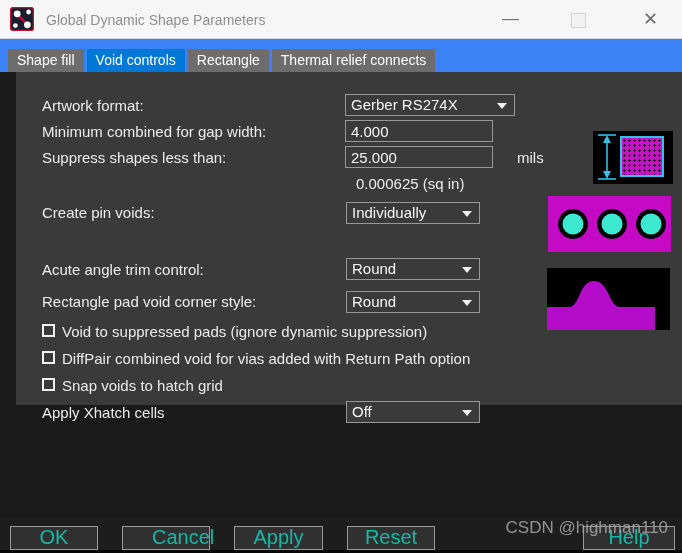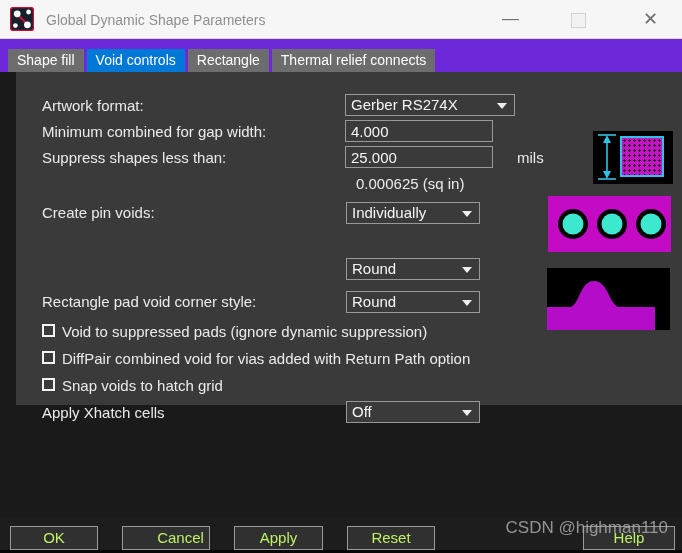--- a/index.html
+++ b/index.html
@@ -9,21 +9,21 @@
   
   .titlebar{position:absolute;left:0;top:0;width:682px;height:38px;background:#f6f6f6;border-bottom:1px solid #d9d9d9;}
   .app-icon{position:absolute;left:10px;top:7px;width:24px;height:24px;}
   .win-title{position:absolute;left:46px;top:0;height:38px;line-height:40px;font-size:14px;color:#8f8f8f;white-space:nowrap;}
   .winctl{position:absolute;top:0;width:45px;height:38px;text-align:center;line-height:38px;color:#6e6e6e;font-size:17px;cursor:default;}
   .winctl.min{left:488px;}
   .winctl.close{left:628px;font-size:18px;}
   .maxbox{position:absolute;left:571px;top:13px;width:13px;height:13px;border:1px solid #d2d2d2;background:#f2f2f2;}
 
   
-  .tabstrip{position:absolute;left:0;top:39px;width:682px;height:33px;background:#6d28d9;}
+  .tabstrip{position:absolute;left:0;top:39px;width:682px;height:33px;background:#3b82f6;}
   .tabs{position:absolute;left:8px;bottom:0;display:flex;gap:3px;}
   .tab{padding:3px 9px 4px 9px;background:#6d6d6d;color:#ffffff;font-size:14px;white-space:nowrap;cursor:pointer;}
   .tab.active{background:#0078d7;}
 
   
   .panel{position:absolute;left:16px;top:72px;width:668px;height:333px;background:#3a3a3a;border-right:1px solid #6b6b6b;}
   .lbl{position:absolute;color:#ebebeb;font-size:15px;white-space:nowrap;}
   .field{position:absolute;height:22px;box-sizing:border-box;background:#3a3a3a;border:1px solid #989898;
          color:#f5f5f5;font-size:15px;line-height:20px;padding:0 5px;font-family:"Liberation Sans",sans-serif;}
   input.field{outline:none;}
@@ -39,21 +39,21 @@
   .stipple-pad{position:absolute;left:27px;top:5px;width:44px;height:41px;box-sizing:border-box;
                border:2px solid #2fc1e8;background-color:#c613c6;
                background-image:radial-gradient(#240024 1px,transparent 1.3px);background-size:5px 5px;}
   .illu2{left:532px;top:124px;width:123px;height:56px;background:#c40ac4;}
   .illu3{left:531px;top:196px;width:123px;height:62px;background:#000000;}
 
   
   .bottombar{position:absolute;left:0;top:517px;width:682px;height:33px;background:#1d1d1d;}
   .footer-edge{position:absolute;left:0;top:550px;width:682px;height:3px;background:#060606;}
   .btn{position:absolute;top:526px;height:24px;box-sizing:border-box;background:#303030;border:1px solid #9a9a9a;
-       color:#bef264;font-size:15px;text-align:center;line-height:21px;cursor:pointer;}
+       color:#14b8a6;font-size:20px;text-align:center;line-height:21px;cursor:pointer;}
   .watermark{position:absolute;right:14px;top:518px;font-size:17px;color:#a8a8a8;opacity:.85;
              white-space:nowrap;z-index:5;pointer-events:none;}
 </style>
 </head>
 <body>
 
 <div class="titlebar">
   <svg class="app-icon" viewBox="0 0 24 24">
     <rect x="0.5" y="0.5" width="23" height="23" rx="3" fill="#16202c" stroke="#c8102e" stroke-width="1.5"></rect>
     <line x1="8" y1="8" x2="17" y2="17" stroke="#c8102e" stroke-width="2.4"></line>
@@ -92,20 +92,21 @@
   <input class="field" style="left: 329px; top: 74px; width: 148px;" value="25.000">
   <div class="lbl" style="left:501px;top:77px;">mils</div>
   <div class="lbl" style="left:340px;top:103px;">0.000625 (sq in)</div>
 
   <div class="lbl" style="left:26px;top:132px;">Create pin voids:</div>
   <div class="field dropdown" style="left:330px;top:130px;width:134px;">
     <span>Individually</span>
     <span class="dd-arrow"></span>
   </div>
 
+  <div class="lbl" style="left:26px;top:189px;">Acute angle trim control:</div>
   <div class="field dropdown" style="left:330px;top:186px;width:134px;">
     <span>Round</span>
     <span class="dd-arrow"></span>
   </div>
 
   <div class="lbl" style="left:26px;top:221px;">Rectangle pad void corner style:</div>
   <div class="field dropdown" style="left:330px;top:219px;width:134px;">
     <span>Round</span>
     <span class="dd-arrow"></span>
   </div>

